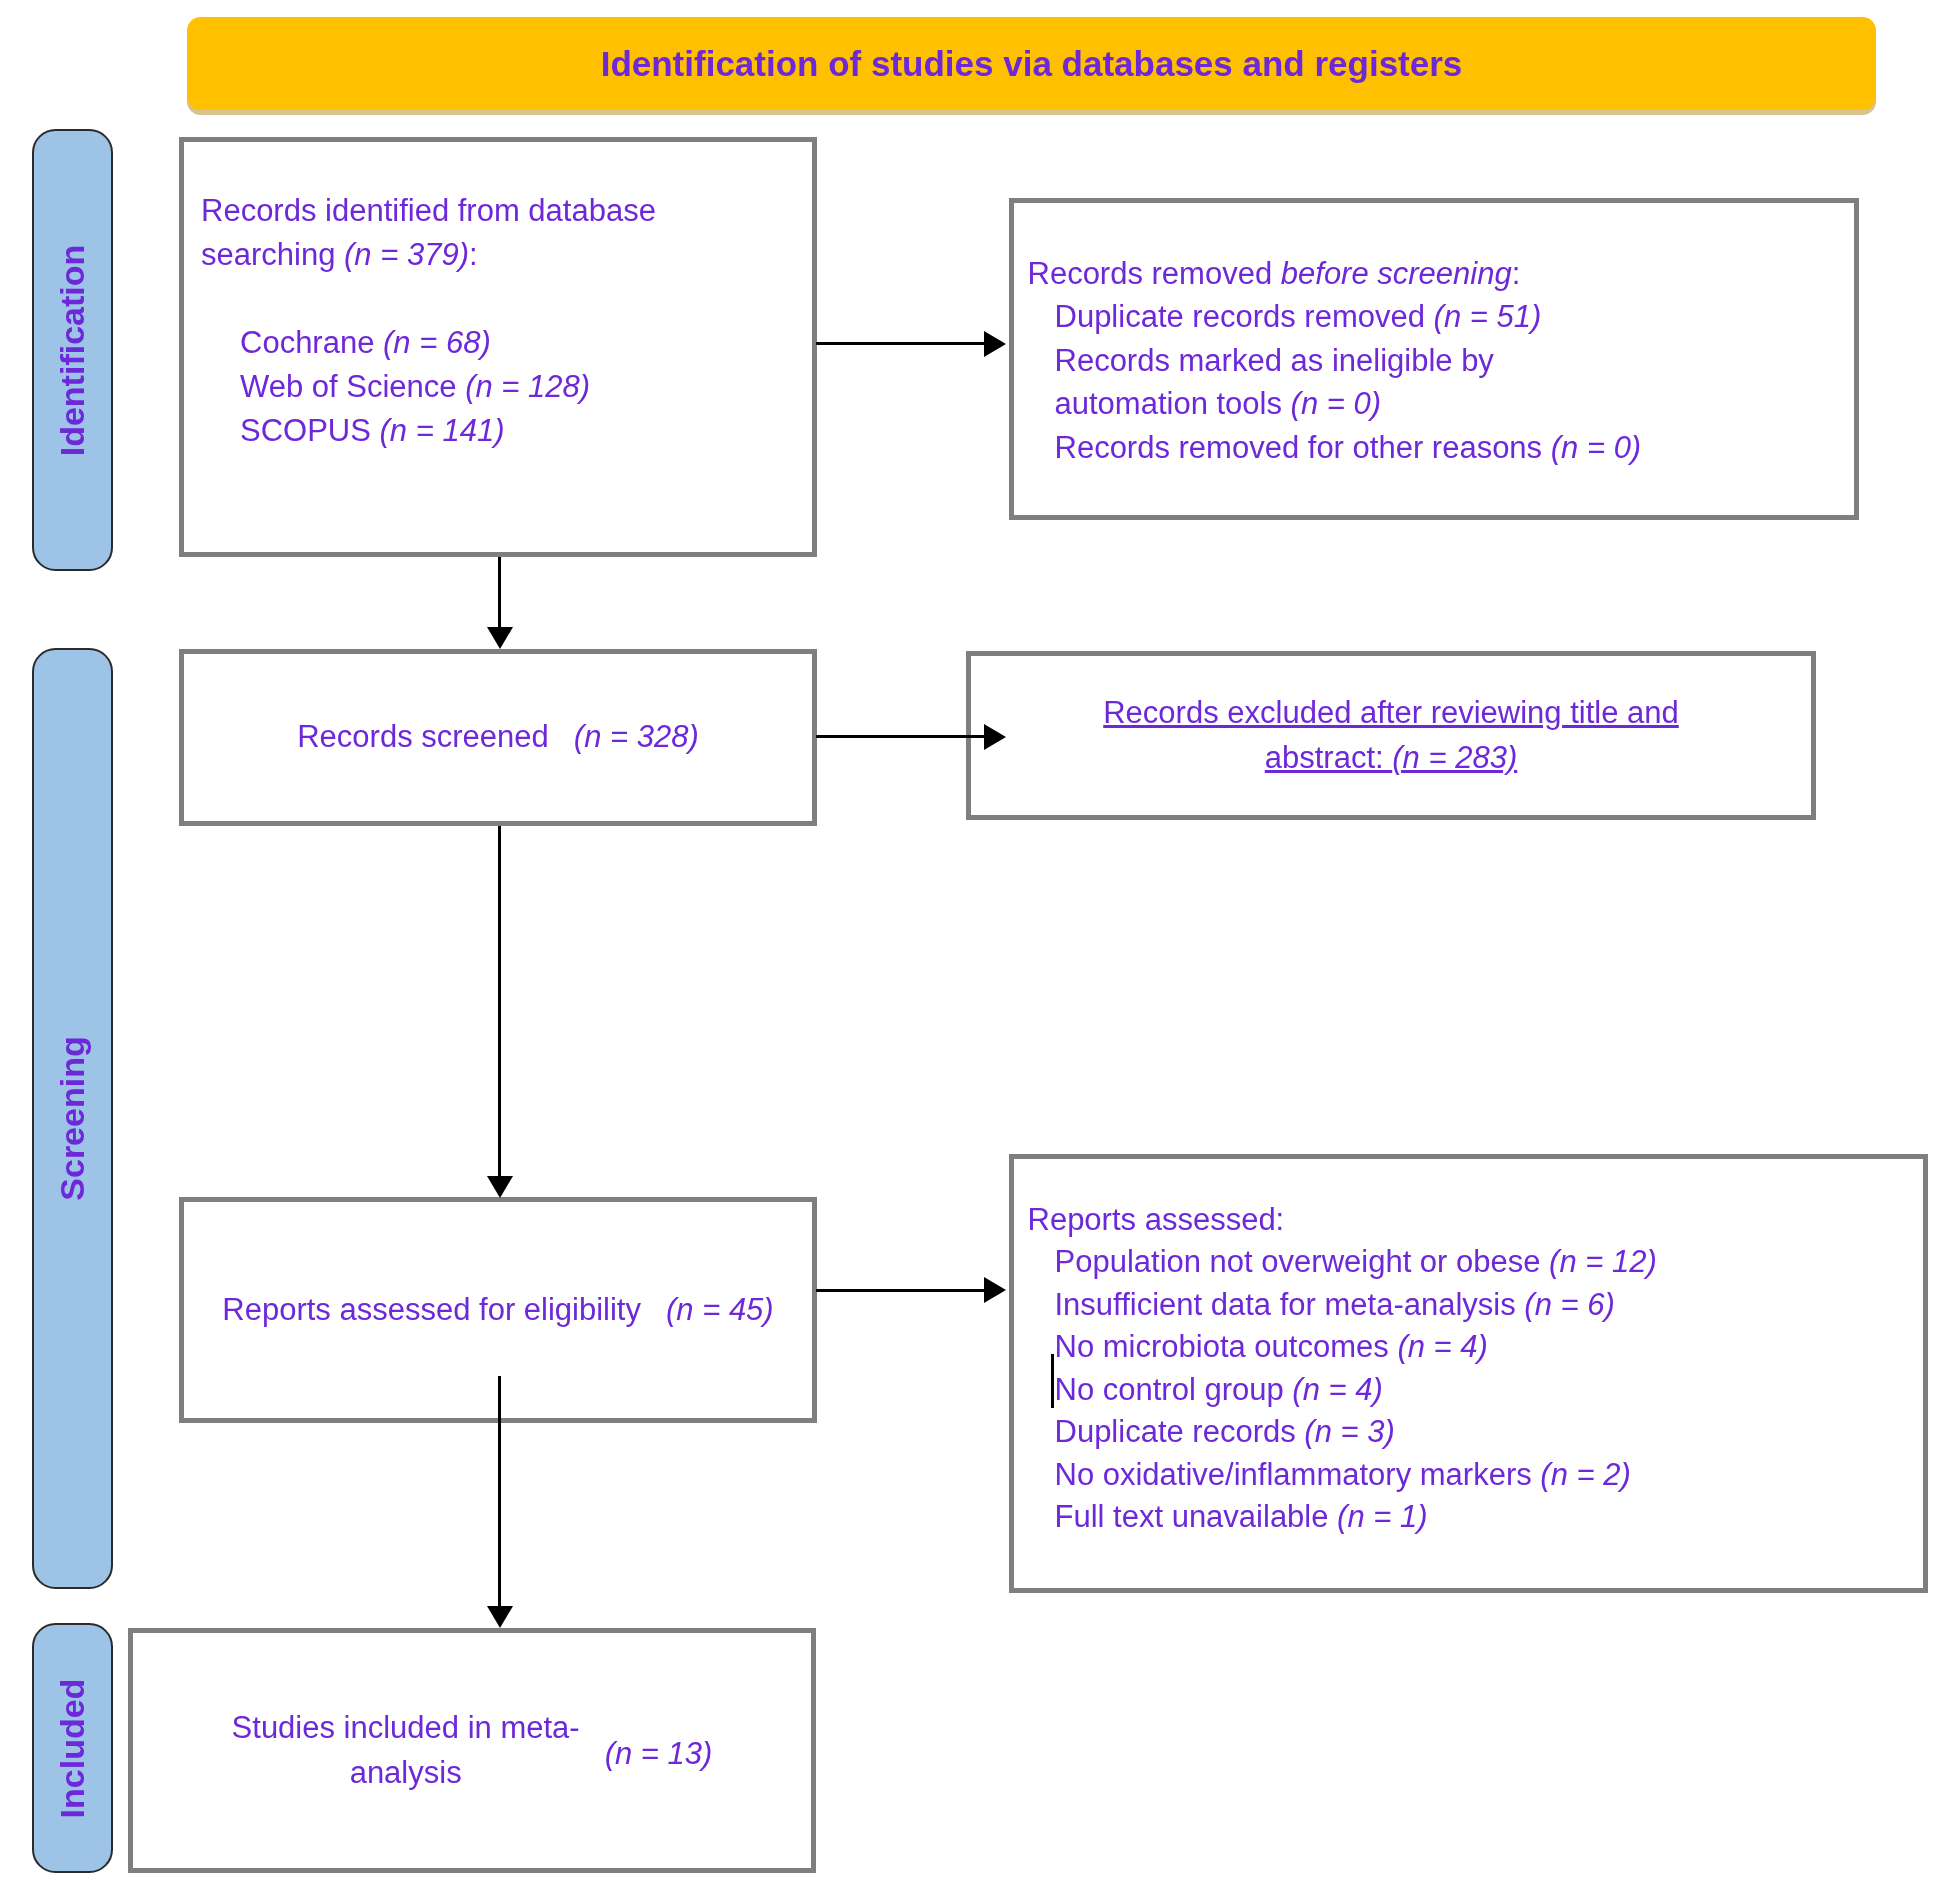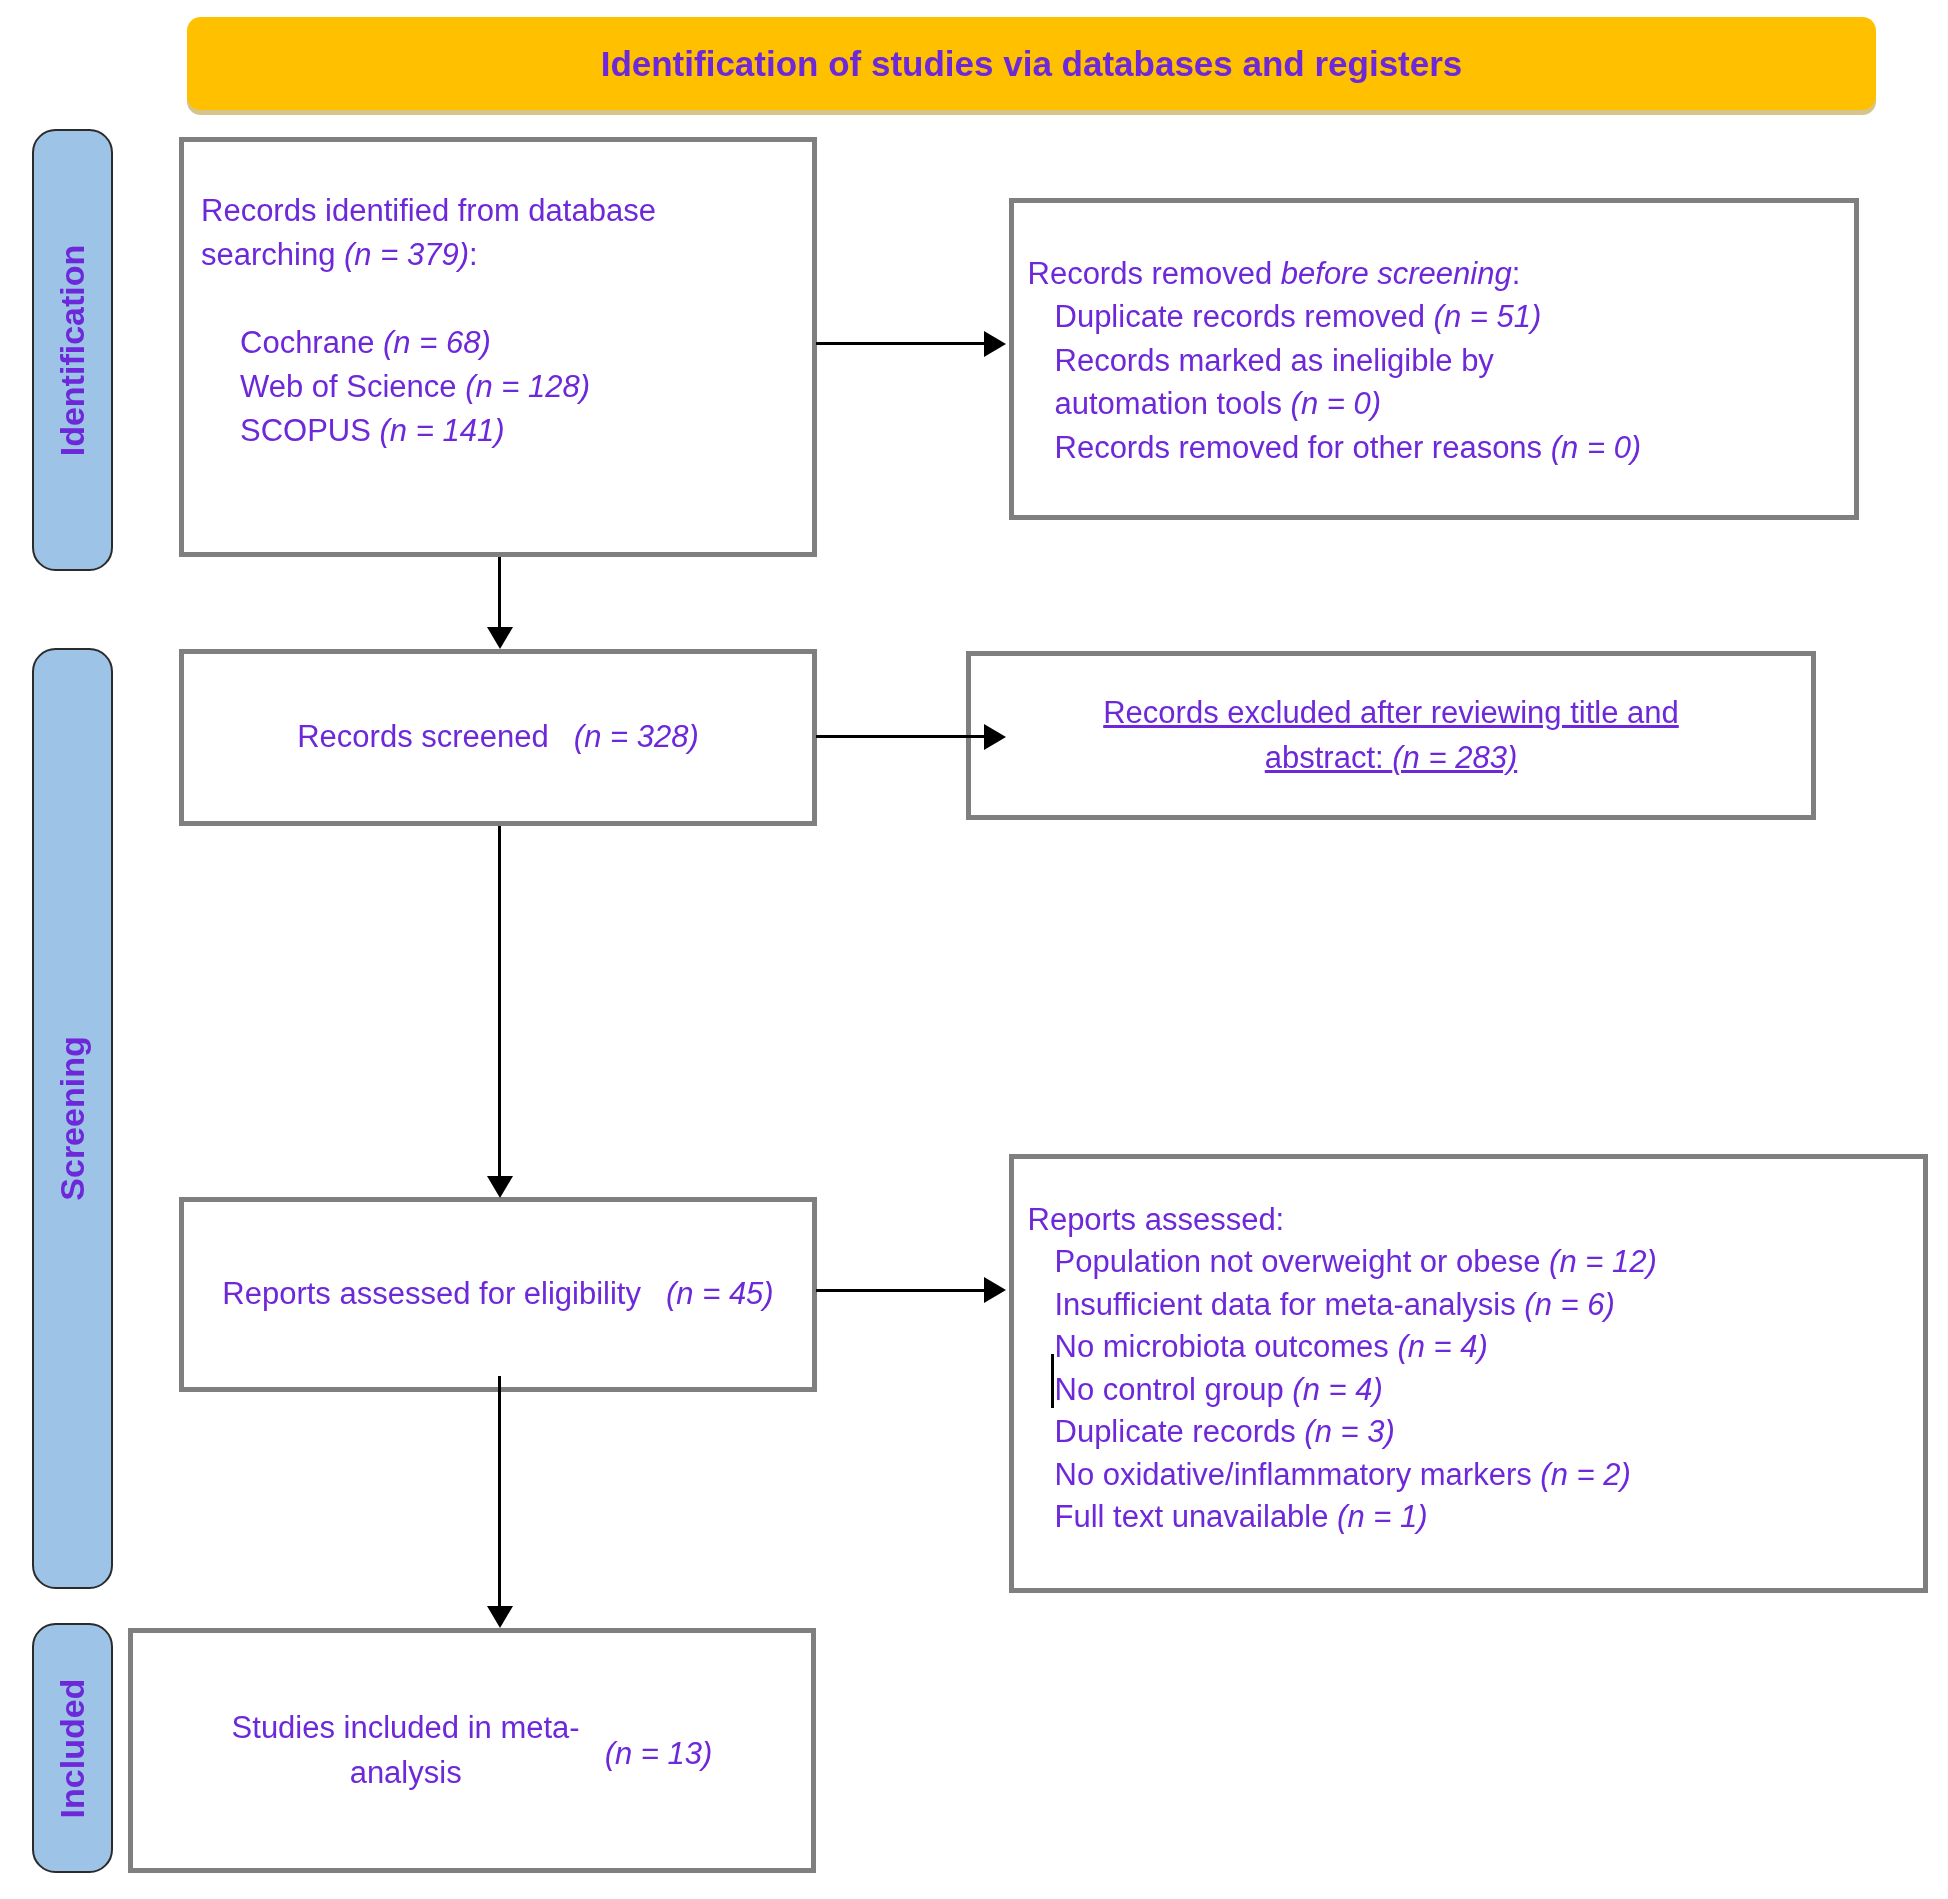--- a/index.html
+++ b/index.html
@@ -38,21 +38,21 @@
   .center { display:flex; flex-direction:row; align-items:center; justify-content:center; text-align:center;gap:25px; }
 
   #box-identified { left:179px; top:137px; width:638px; height:420px; padding:47px 20px 0 17px; }
   #box-identified .items { margin-top:44px; padding-left:39px; }
 
   #box-removed { left:1009px; top:198px; width:850px; height:322px; padding:49px 15px 0 13.5px; line-height:1.40; }
   #box-removed .items { padding-left:27px; }
 
   #box-screened   { left:179px;  top:649px;  width:638px;  height:177px; }
   #box-excluded-1 { left:966px; top:651px;  width:850px; height:169px;text-decoration:underline; }
-  #box-assessed   { left:179px;  top:1197px; width:638px;  height:195px; }
+  #box-assessed   { left:179px;  top:1197px; width:638px;  height:226px; }
 
   #box-reports-excluded { left:1009px; top:1154px; width:919px; height:439px; padding:40px 15px 0 13.5px; line-height:1.37; }
   #box-reports-excluded .items { padding-left:27px; }
 
   #box-included { left:128px; top:1628px; width:688px; height:245px;text-align:center; }
   #box-included .n-line { margin-top:6.7px; }
 
   
   .vline { position:absolute; width:3.4px;  background:#000; }
   .hline { position:absolute; height:3.4px; background:#000; }

